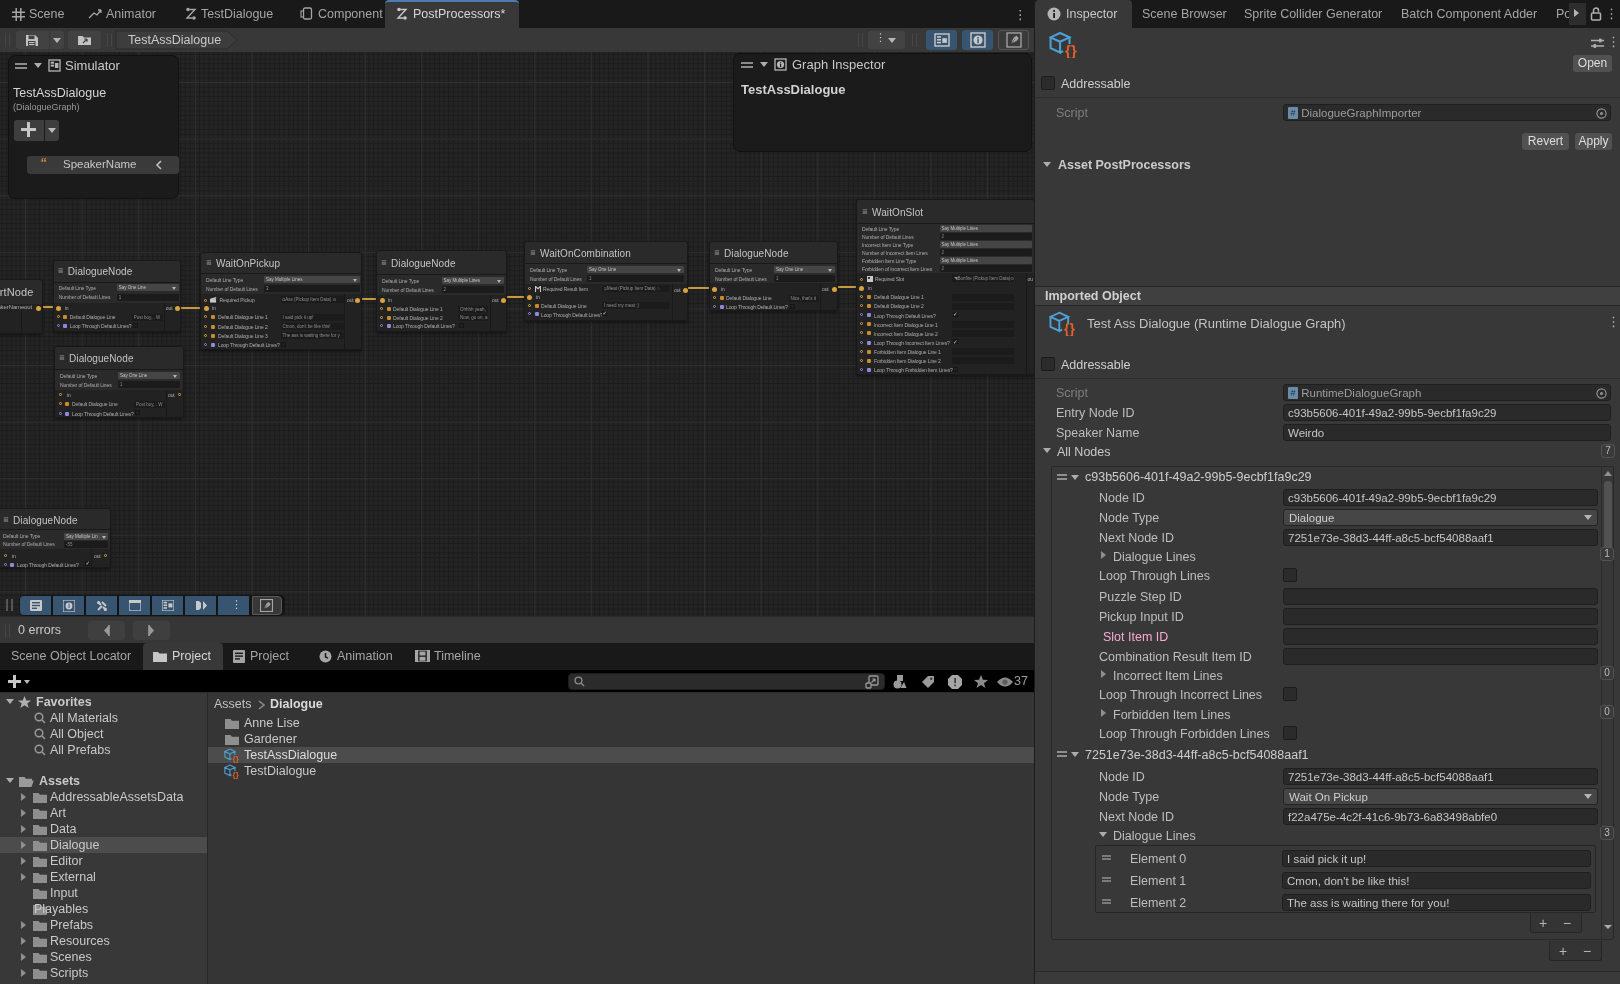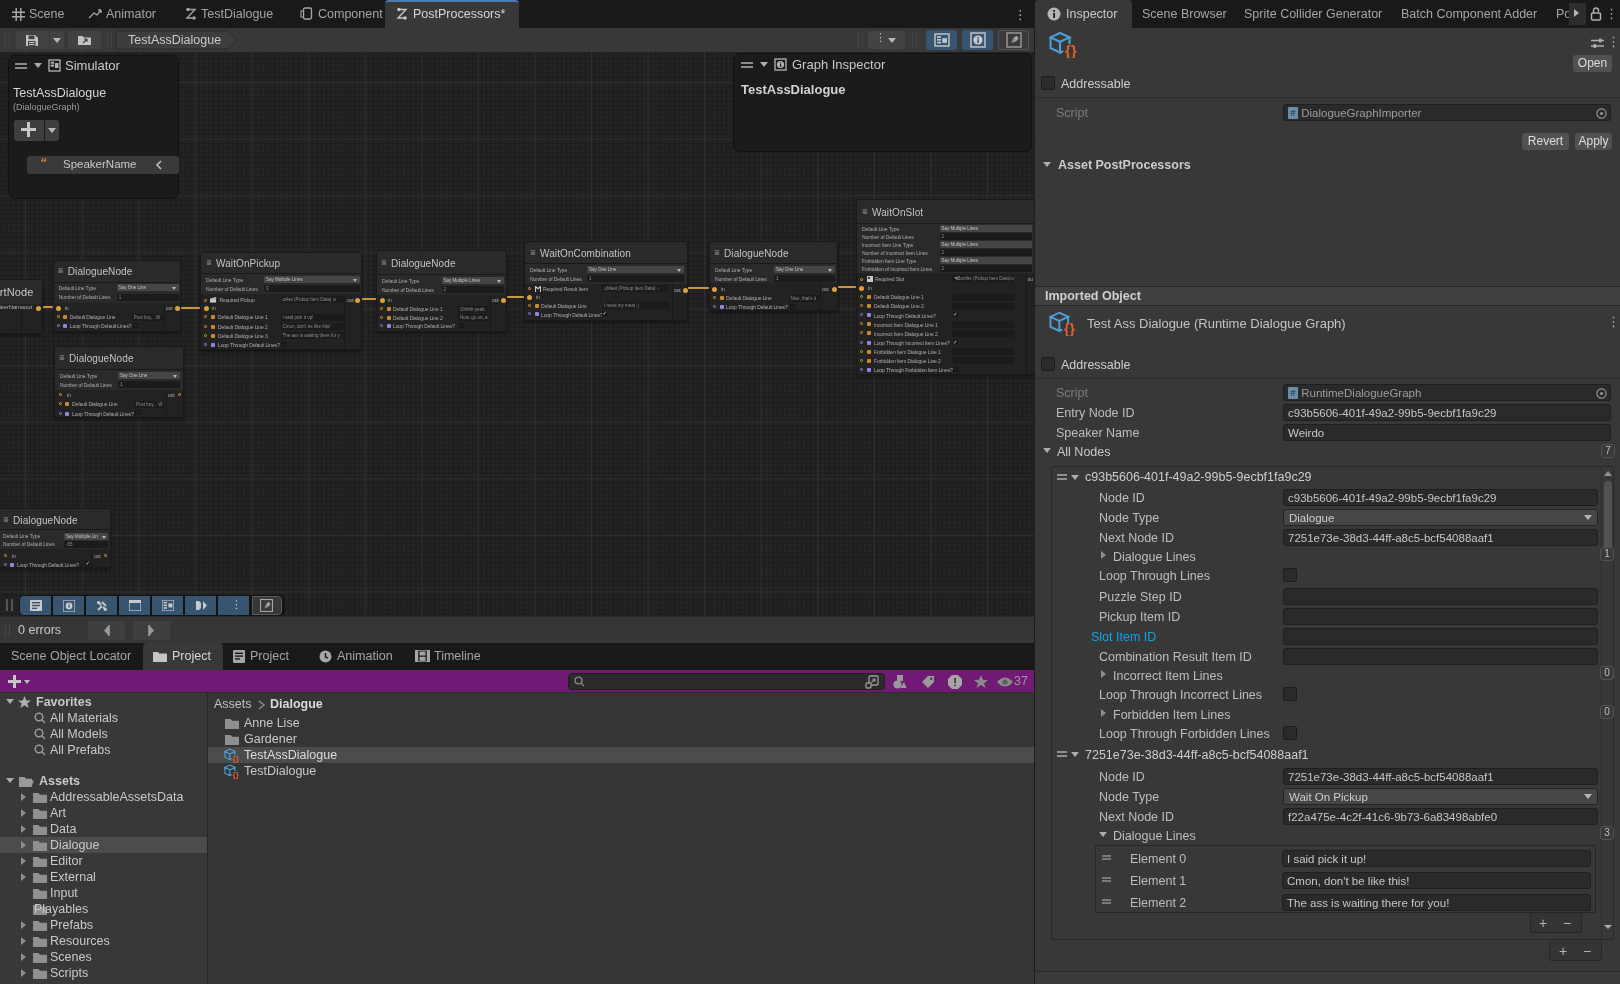--- a/index.html
+++ b/index.html
@@ -549,21 +549,21 @@
   <span class="tab" style="left:337px;top:6px">Animation</span>
   <svg class="ab" style="left:415px;top:7px" width="15" height="12" viewBox="0 0 15 12">
         <rect x="0" y="0" width="15" height="12" fill="none" stroke="#a5a5a5" stroke-width="1.4"></rect>
         <rect x="0" y="0" width="3.2" height="12" fill="#a5a5a5"></rect>
         <rect x="11.8" y="0" width="3.2" height="12" fill="#a5a5a5"></rect>
         <rect x="4.5" y="1.5" width="6" height="4" fill="#a5a5a5"></rect>
         <rect x="4.5" y="6.8" width="6" height="4" fill="#a5a5a5"></rect>
       </svg>
   <span class="tab" style="left:434px;top:6px">Timeline</span>
 </div>
-<div class="ab" style="left:0;top:670px;width:1034px;height:23px;background:#701a75;border-bottom:1px solid #2c2c2c">
+<div class="ab" style="left:0;top:670px;width:1034px;height:23px;background:#000000;border-bottom:1px solid #2c2c2c">
   <div class="ab" style="left:8px;top:10px;width:13px;height:3px;background:#c7c7c7"></div>
   <div class="ab" style="left:13px;top:5px;width:3px;height:13px;background:#c7c7c7"></div>
   <div class="dda" style="left:24px;top:10px;border-top-color:#bbb;border-width:3.5px;border-top-width:4.5px"></div>
   <div class="ab" style="left:568px;top:3px;width:317px;height:17px;background:#2b2b2b;border:1px solid #1e1e1e;border-radius:4px"></div>
   <svg class="ab" style="left:574px;top:6px" width="11" height="11" viewBox="0 0 11 11">
         <circle cx="4.5" cy="4.5" r="3.4" fill="none" stroke="#8a8a8a" stroke-width="1.4"></circle>
         <path d="M7 7 L10 10" stroke="#8a8a8a" stroke-width="1.4"></path>
       </svg>
   <svg class="ab" style="left:865px;top:5px" width="14" height="14" viewBox="0 0 14 14">
         <rect x="4" y="1" width="9" height="9" rx="1" fill="none" stroke="#9a9a9a" stroke-width="1.3"></rect>
@@ -602,21 +602,21 @@
           <use href="#star"></use>
         </svg>
     <b class="ab" style="left:36px;top:2px">Favorites</b>
     <svg class="ab" style="left:34px;top:19px" width="12" height="12">
           <use href="#mag"></use>
         </svg>
         <span class="ab" style="left:50px;top:18px">All Materials</span>
     <svg class="ab" style="left:34px;top:35px" width="12" height="12">
           <use href="#mag"></use>
         </svg>
-        <span class="ab" style="left:50px;top:34px">All Models</span>
+        <span class="ab" style="left:50px;top:34px">All Object</span>
     <svg class="ab" style="left:34px;top:51px" width="12" height="12">
           <use href="#mag"></use>
         </svg>
         <span class="ab" style="left:50px;top:50px">All Prefabs</span>
     <div class="trid" style="left:6px;top:85px"></div>
     <svg class="ab" style="left:19px;top:82px" width="15" height="12">
           <use href="#fo"></use>
         </svg>
     <b class="ab" style="left:39px;top:81px">Assets</b>
     <div class="ab" style="left:0;top:144px;width:207px;height:16px;background:#4c4c4c"></div>
@@ -802,23 +802,23 @@
       <div class="dda" style="left:549px;top:515px"></div>
   <span class="t12" style="position:absolute;left:64px;top:531px;color:#bdbdbd">Next Node ID</span>
   <div class="fld" style="left:248px;top:529px;width:315px">7251e73e-38d3-44ff-a8c5-bcf54088aaf1</div>
   <div class="trir" style="left:66px;top:551px"></div>
   <span class="t12" style="position:absolute;left:78px;top:550px;color:#bdbdbd">Dialogue Lines</span>
   <div class="badge" style="left:565px;top:547px">1</div>
   <span class="t12" style="position:absolute;left:64px;top:569px;color:#bdbdbd">Loop Through Lines</span>
   <div class="cb" style="left:248px;top:568px"></div>
   <span class="t12" style="position:absolute;left:64px;top:590px;color:#bdbdbd">Puzzle Step ID</span>
   <div class="fld" style="left:248px;top:588px;width:315px"></div>
-  <span class="t12" style="position:absolute;left:64px;top:610px;color:#bdbdbd">Pickup Item ID</span>
+  <span class="t12" style="position:absolute;left:64px;top:610px;color:#bdbdbd">Pickup Input ID</span>
   <div class="fld" style="left:248px;top:608px;width:315px"></div>
-  <span class="t12" style="position:absolute;left:56px;top:630px;color:#0ea5e9">Slot Item ID</span>
+  <span class="t12" style="position:absolute;left:68px;top:630px;color:#f9a8d4">Slot Item ID</span>
   <div class="fld" style="left:248px;top:628px;width:315px"></div>
   <span class="t12" style="position:absolute;left:64px;top:650px;color:#bdbdbd">Combination Result Item ID</span>
   <div class="fld" style="left:248px;top:648px;width:315px"></div>
   <div class="trir" style="left:66px;top:670px"></div>
   <span class="t12" style="position:absolute;left:78px;top:669px;color:#bdbdbd">Incorrect Item Lines</span>
   <div class="badge" style="left:565px;top:666px">0</div>
   <span class="t12" style="position:absolute;left:64px;top:688px;color:#bdbdbd">Loop Through Incorrect Lines</span>
   <div class="cb" style="left:248px;top:687px"></div>
   <div class="trir" style="left:66px;top:709px"></div>
   <span class="t12" style="position:absolute;left:78px;top:708px;color:#bdbdbd">Forbidden Item Lines</span>

